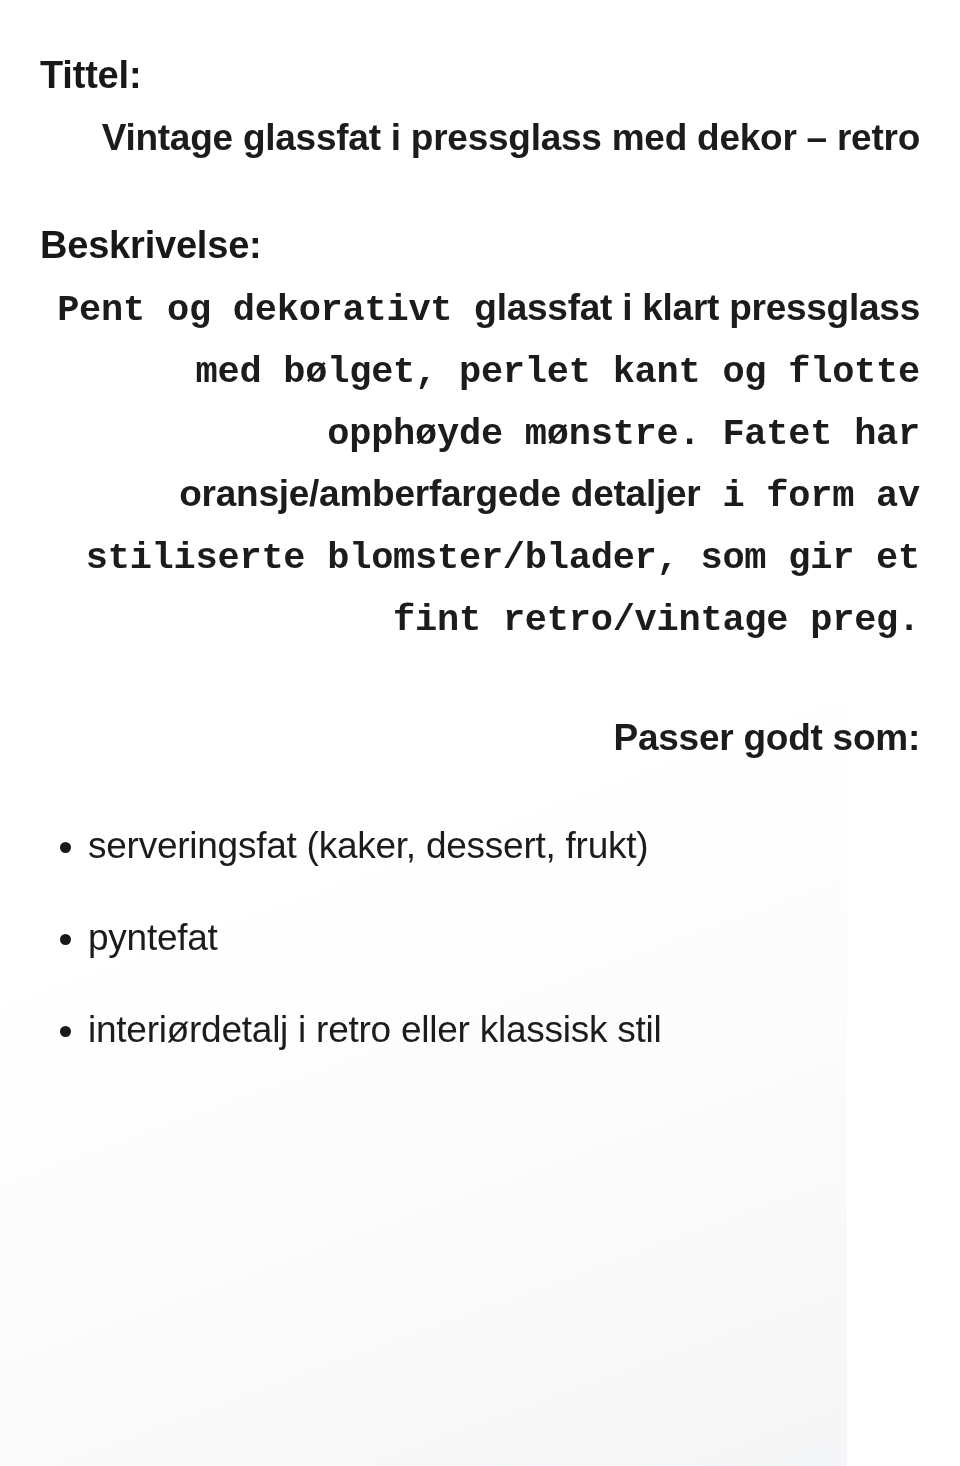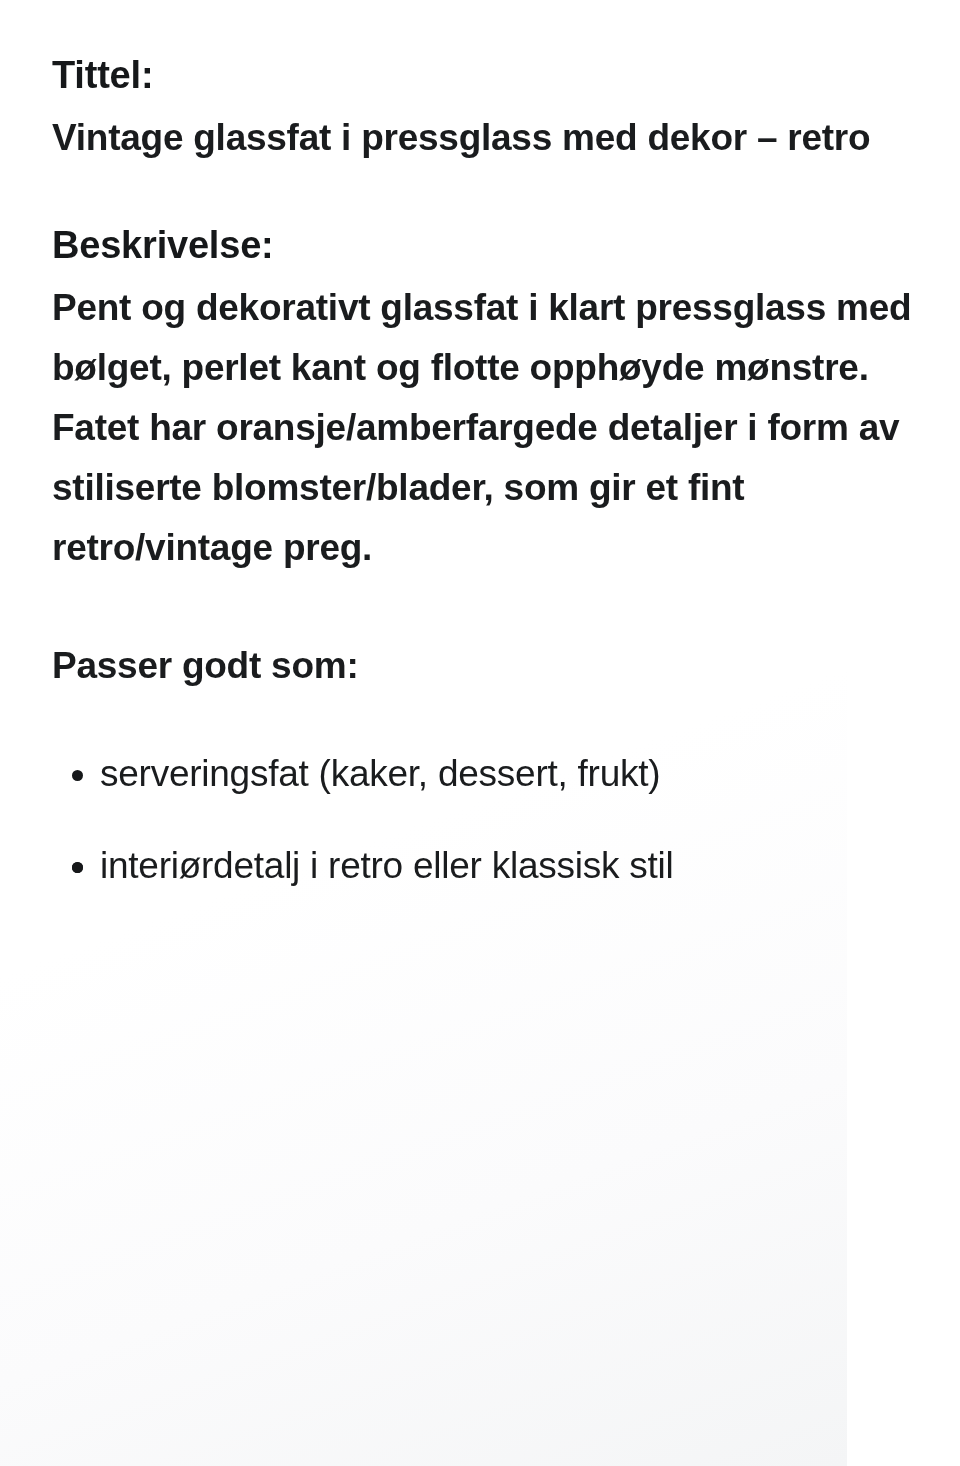--- a/index.html
+++ b/index.html
@@ -16,21 +16,21 @@
   }
 
   
   .page {
     position: relative;
     width: 847px;
     height: 1466px;
     box-sizing: border-box;
     background:
       linear-gradient(160deg, #ffffff 0%, #ffffff 55%, #fbfbfc 78%, #f4f5f6 100%);
-    padding: 56px 40px 0 52px;
+    padding: 56px 40px 0 40px;
   }
 
   .content {
     width: 880px;
   }
 
   
   .heading {
     font-size: 38px;
     line-height: 1.0;
@@ -40,28 +40,30 @@
     margin: 0;
   }
 
   .para {
     font-size: 37px;
     line-height: 60px;
     font-weight: 600;
     letter-spacing: -0.25px;
     color: #1a1c1e;
     margin: 0;
+    text-align: right;
   }
 
   .para .b {
     font-weight: 700;
   }
 
   .para .n {
     font-weight: 600;
+    font-family: Liberation Mono, monospace;
   }
 
   
   .block-title      { margin-top: 14px; }
   .gap-section      { height: 58px; }
   .gap-small        { height: 50px; }
 
   
   .bullets {
     list-style: none;
@@ -114,20 +116,21 @@
 
       <div style="height:56px;"></div>
 
       <ul class="bullets">
         <li class="bullet-item">
           <span class="bullet-dot"></span>
           <span>serveringsfat (kaker, dessert, frukt)</span>
         </li>
         <li class="bullet-item">
           <span class="bullet-dot"></span>
+          <span>pyntefat</span>
         </li>
         <li class="bullet-item">
           <span class="bullet-dot"></span>
           <span>interiørdetalj i retro eller klassisk stil</span>
         </li>
       </ul>
     </div>
 
     <div class="gap-small"></div>
 

